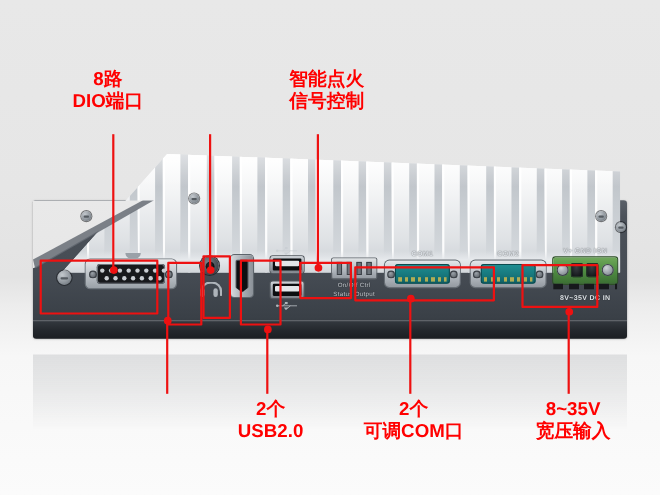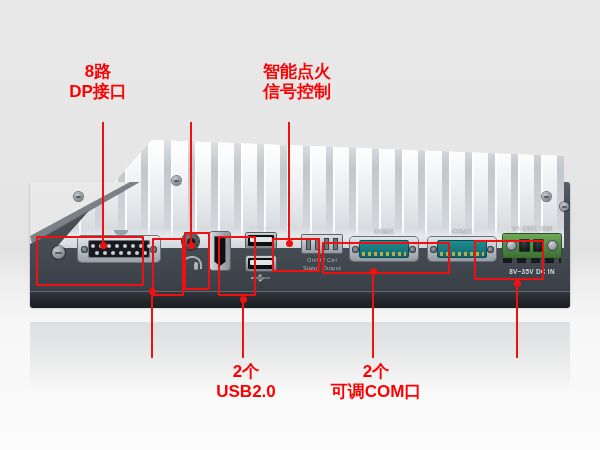--- a/index.html
+++ b/index.html
@@ -449,21 +449,21 @@
 
     <div class="chassis-lip-hl"></div>
     <div class="chassis-lip"></div>
   </div>
 
   <div id="reflection">
     <div class="refl-body"></div>
   </div>
 
   <div class="cal-text" style="left:48px;top:62px;width:100px;font-size:17px;">8路
-DP接口</div>
+DIO端口</div>
   <div class="cal-line" style="left:102px;top:122px;height:124px;"></div>
   <div class="cal-dot" style="left:102px;top:242px;"></div>
 
   <div class="cal-line" style="left:190px;top:122px;height:124px;"></div>
   <div class="cal-dot" style="left:190px;top:242px;"></div>
 
   <div class="cal-text" style="left:242px;top:62px;width:110px;font-size:17px;">智能点火
 信号控制</div>
   <div class="cal-line" style="left:288px;top:122px;height:122px;"></div>
   <div class="cal-dot" style="left:288px;top:240px;"></div>
@@ -474,20 +474,22 @@
   <div class="cal-text" style="left:190px;top:362px;width:112px;font-size:17px;">2个
 USB2.0</div>
   <div class="cal-line" style="left:242px;top:298px;height:60px;"></div>
   <div class="cal-dot" style="left:242px;top:296px;"></div>
 
   <div class="cal-text" style="left:312px;top:362px;width:128px;font-size:17px;">2个
 可调COM口</div>
   <div class="cal-line" style="left:372px;top:270px;height:88px;"></div>
   <div class="cal-dot" style="left:372px;top:268px;"></div>
 
+  <div class="cal-text" style="left:462px;top:362px;width:118px;font-size:17px;">8~35V
+宽压输入</div>
   <div class="cal-line" style="left:516px;top:282px;height:76px;"></div>
   <div class="cal-dot" style="left:516px;top:280px;"></div>
 
   <div class="cal-box" style="left:36px;top:236px;width:108px;height:50px;"></div>
   <div class="cal-box" style="left:152px;top:238px;width:32px;height:58px;"></div>
   <div class="cal-box" style="left:184px;top:232px;width:26px;height:58px;"></div>
   <div class="cal-box" style="left:218px;top:236px;width:38px;height:60px;"></div>
   <div class="cal-box" style="left:272px;top:238px;width:48px;height:34px;"></div>
   <div class="cal-box" style="left:322px;top:242px;width:128px;height:32px;"></div>
   <div class="cal-box" style="left:474px;top:240px;width:70px;height:40px;"></div>

